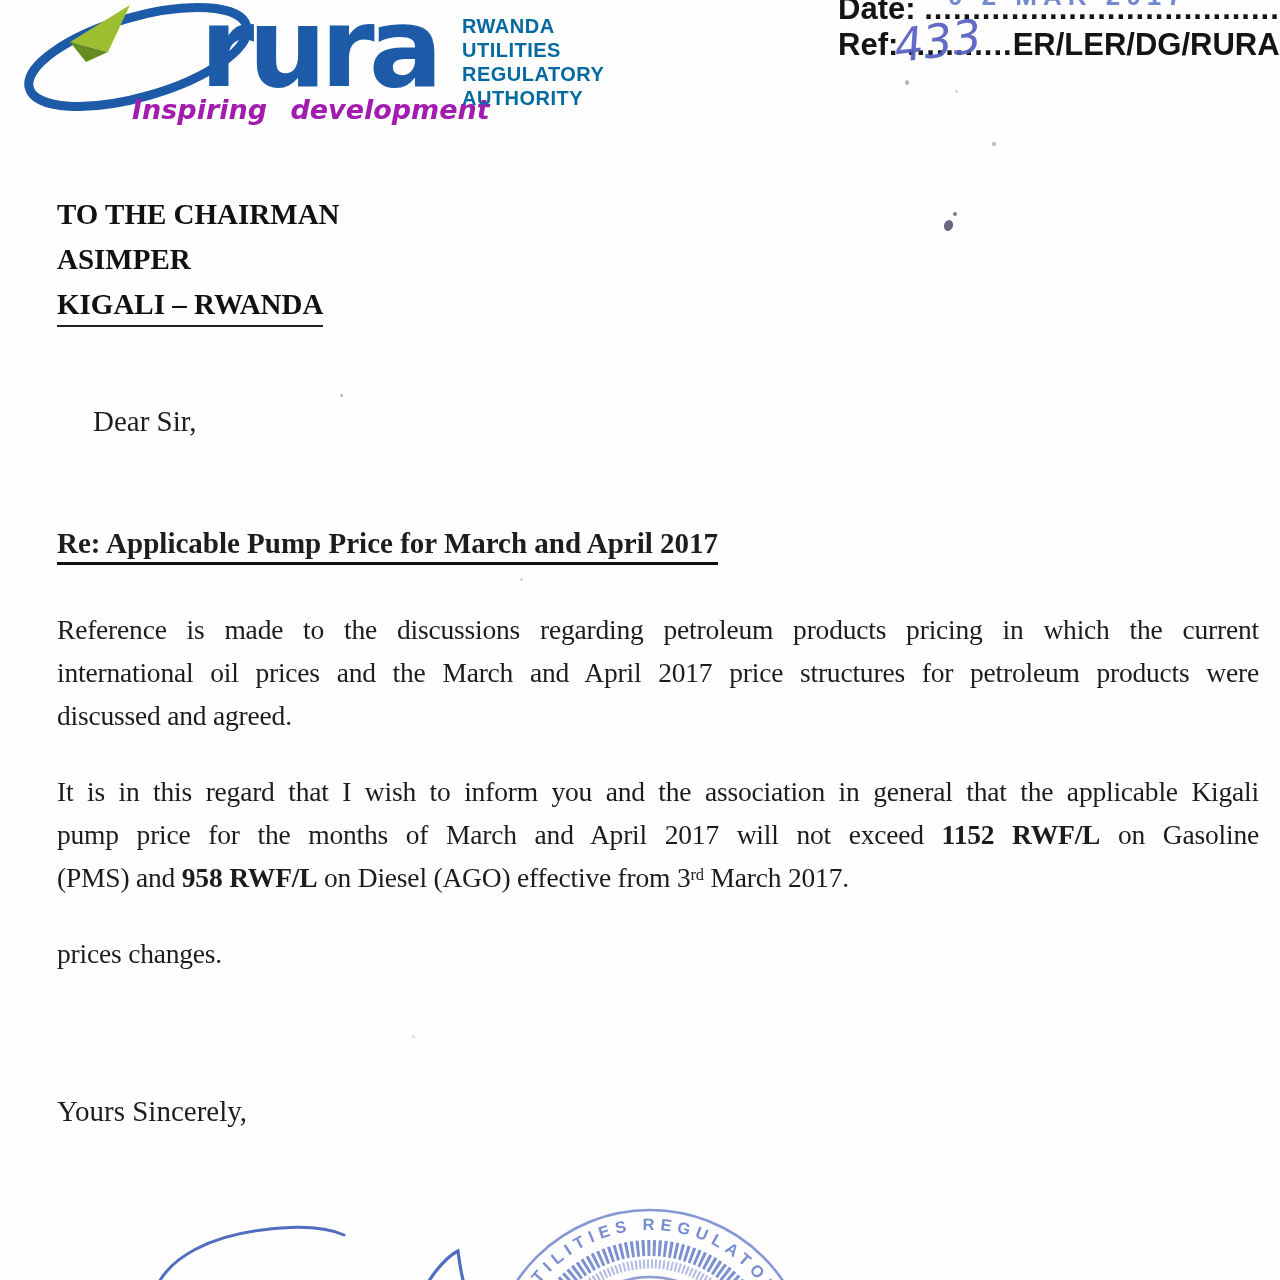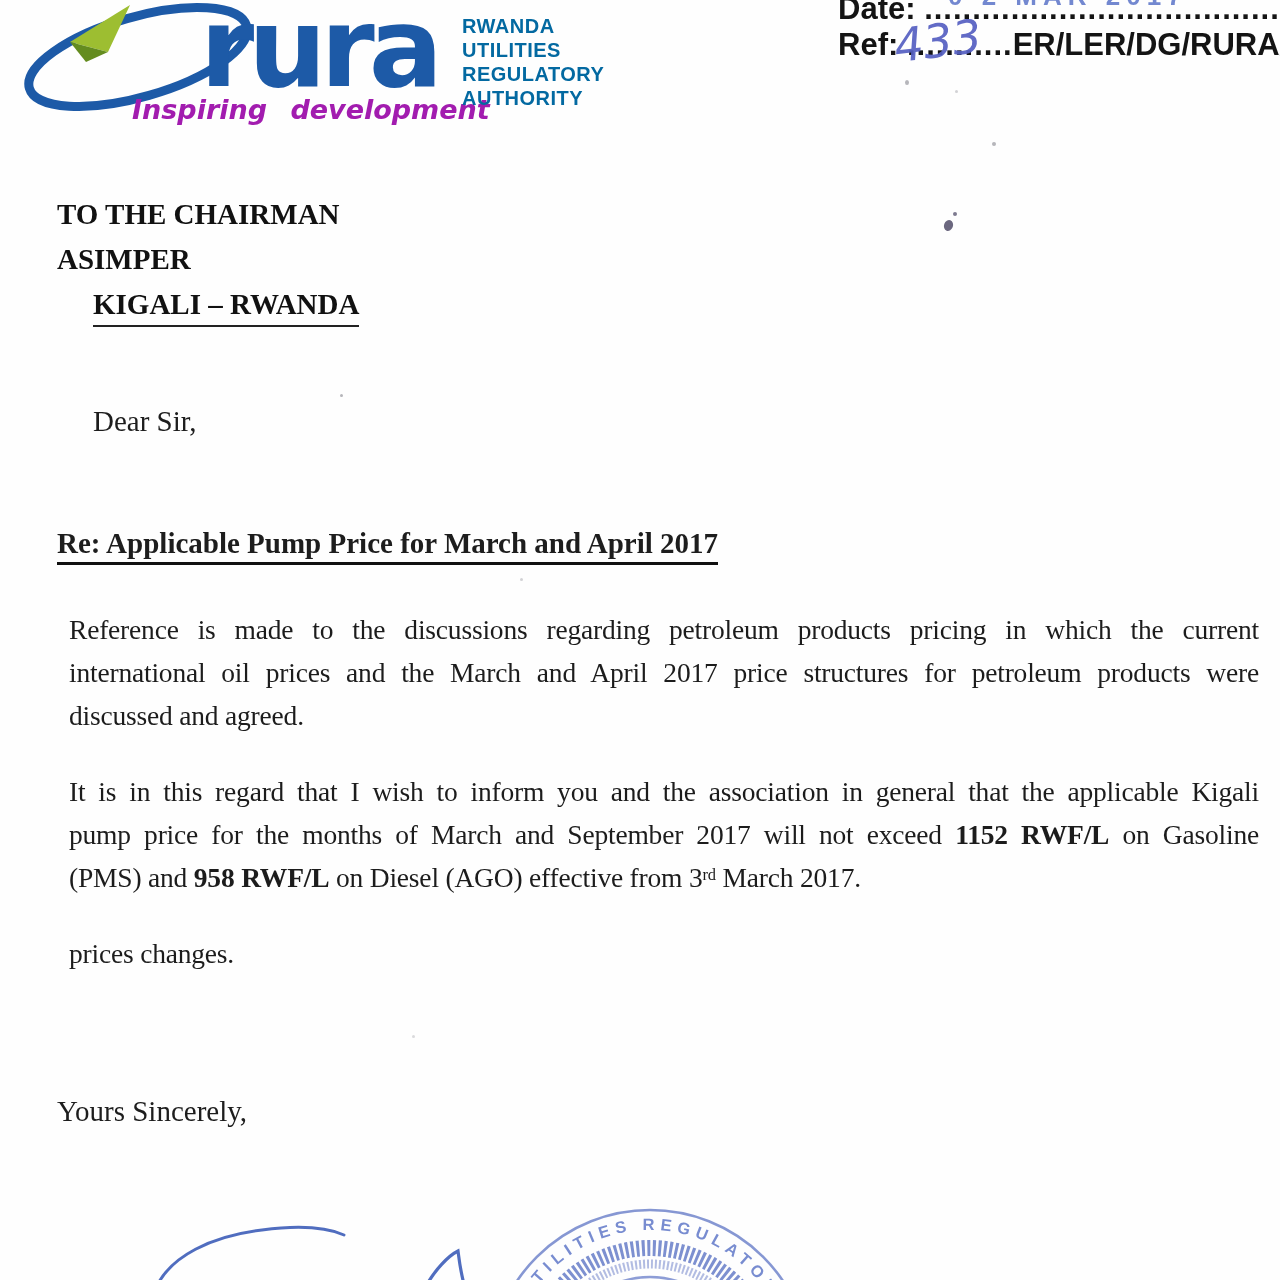--- a/index.html
+++ b/index.html
@@ -39,31 +39,31 @@
     opacity:0.85; white-space:nowrap;
   }
   .handwritten{
     left:894px; top:14px; font-family:"DejaVu Sans", sans-serif;
     font-style:italic; font-size:46px; color:#555fc2; transform:rotate(-7deg);
     z-index:3; opacity:0.92;
   }
 
   
   .recipient{left:57px; top:192px; font-weight:bold; font-size:29px; line-height:45px; color:#111;}
-  .u{border-bottom:2.5px solid #222; padding-bottom:1px; display:inline-block; line-height:40px;margin-left:36px;}
+  .u{border-bottom:2.5px solid #222; padding-bottom:1px; display:inline-block; line-height:40px;}
   .salutation{left:57px; top:405px; font-size:29px;margin-left:36px;}
   .subject{
     left:57px; top:527px; font-weight:bold; font-size:29px;
     border-bottom:3px solid #101010; padding-bottom:2px; display:inline-block;
   }
   .para{width:1202px; font-size:27.5px; line-height:43px; letter-spacing:-0.2px; color:#1c1c1c;}
   .p1{left:57px; top:608px;}
   .p2{left:57px; top:770px;}
   .p3{left:57px; top:932px;}
-  .line{height:43px; overflow:hidden;margin-left:12px;}
+  .line{height:43px; overflow:hidden;}
   .jl{text-align:justify; text-align-last:justify;}
   .b{font-weight:bold;}
   .sup{font-size:0.6em; position:relative; top:-0.45em;}
   .closing{left:57px; top:1095px; font-size:29px;}
 
   
   .speck{position:absolute; border-radius:50%; background:rgba(110,110,120,0.5);}
   .sig-svg{left:130px; top:1208px; overflow:visible;}
   .stamp-svg{left:480px; top:1202px; overflow:visible;}
 </style>
@@ -100,21 +100,21 @@
   <div class="abs salutation">Dear Sir,</div>
   <div class="abs subject">Re: Applicable Pump Price for March and April 2017</div>
 
   <div class="abs para p1">
     <div class="line jl"><span>Reference is made to the discussions regarding petroleum products pricing in which the current</span></div>
     <div class="line jl"><span>international oil prices and the March and April 2017 price structures for petroleum products were</span></div>
     <div class="line"><span>discussed and agreed.</span></div>
   </div>
   <div class="abs para p2">
     <div class="line jl"><span>It is in this regard that I wish to inform you and the association in general that the applicable Kigali</span></div>
-    <div class="line jl"><span>pump price for the months of March and September 2017 will not exceed </span><span class="b">1152 RWF/L</span><span> on Gasoline</span></div>
+    <div class="line jl"><span>pump price for the months of March and April 2017 will not exceed </span><span class="b">1152 RWF/L</span><span> on Gasoline</span></div>
     <div class="line"><span>(PMS) and </span><span class="b">958 RWF/L</span><span> on Diesel (AGO) effective from 3</span><span class="sup">rd</span><span> March 2017.</span></div>
   </div>
   <div class="abs para p3">
     <div class="line"><span>prices changes.</span></div>
   </div>
 
   <div class="abs closing">Yours Sincerely,</div>
 
   <svg class="abs sig-svg" width="420" height="90" viewBox="0 0 420 90">
     <path d="M 26 80 C 40 48, 82 28, 132 22 C 170 17, 198 20, 214 27" fill="none" stroke="#3d5db8" stroke-width="3" stroke-linecap="round" opacity="0.9"></path>

